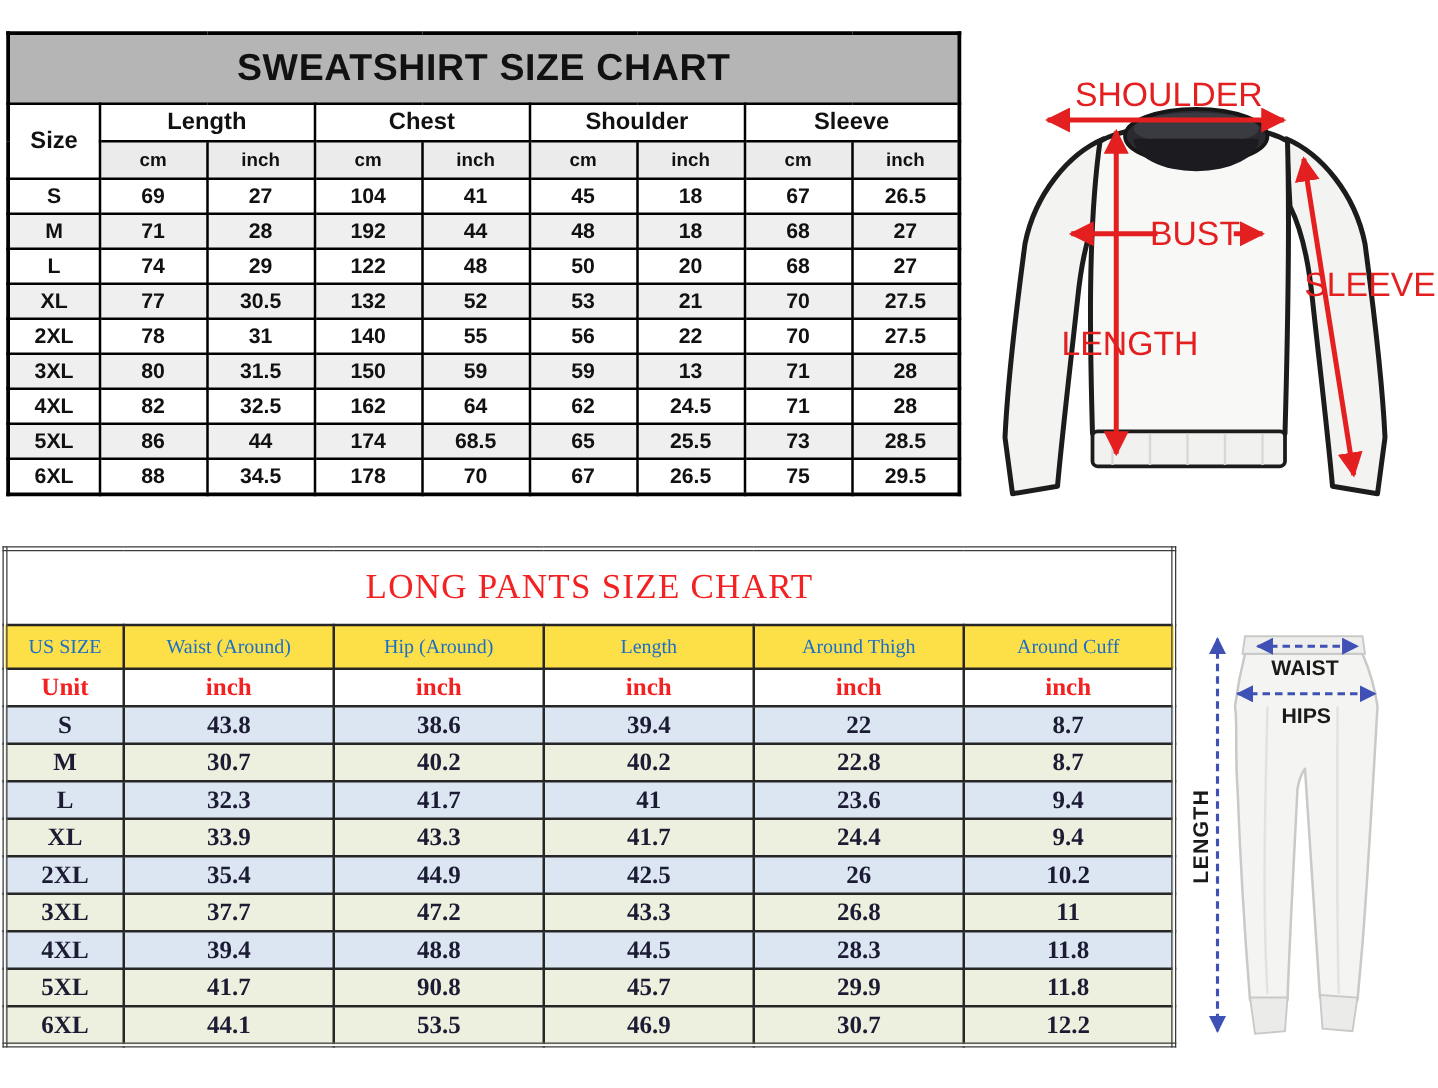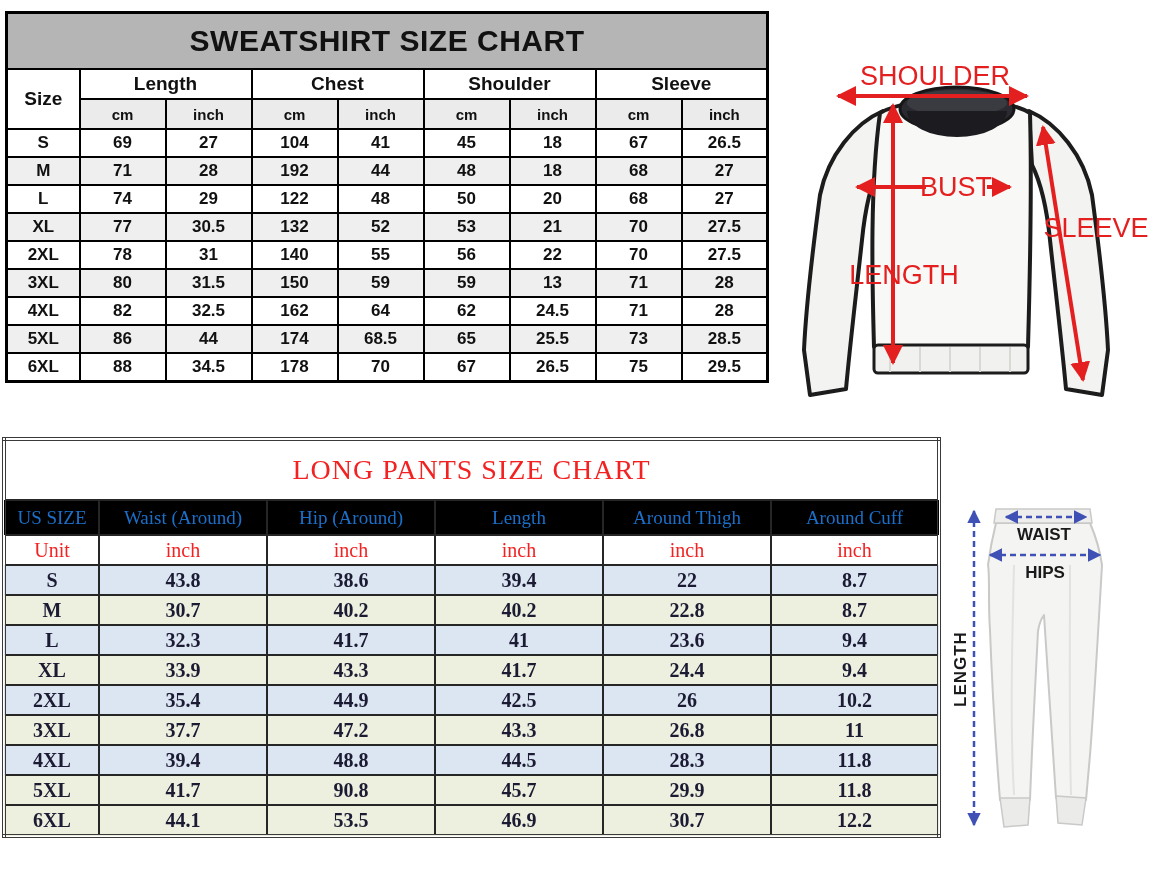--- a/index.html
+++ b/index.html
@@ -1,38 +1,38 @@
 <!DOCTYPE html>
 <html style="--sw-title-bg: #b5b5b5; --sw-sub-bg: #ebebeb; --lp-red: #f32222; --lp-blue: #1b6fc9; --lp-text: #1b1b33;"><head>
 <meta charset="utf-8">
 <style>
   html,body{margin:0;padding:0;background:#fff;}
   .canvas{position:relative;width:1150px;height:870px;background:#fff;overflow:hidden;
           font-family:"Liberation Sans",sans-serif;}
 
   
-  .sw-table{position:absolute;left:5px;top:11px;width:763px;border-collapse:collapse;
+  .sw-table{position:absolute;left:5px;top:25px;width:763px;border-collapse:collapse;
             border:3px solid #000;table-layout:fixed;}
   .sw-table td{border:2px solid #000;text-align:center;vertical-align:middle;
                font-weight:bold;color:#111;padding:0;}
   .sw-title{height:54px;font-size:30px;letter-spacing:.5px;background:var(--sw-title-bg,#b5b5b5);}
   .sw-group-row td{height:28px;font-size:19px;background:#fff;}
   .sw-size-h{font-size:22px;background:#fff;}
   .sw-unit-row td{height:28px;font-size:15px;background:var(--sw-sub-bg,#ebebeb);}
   .sw-table tbody td{height:26px;font-size:17px;background:transparent;}
 
   
   .lp-table{position:absolute;left:2px;top:437px;width:935px;border-collapse:collapse;
             border:4px double #3a3a3a;table-layout:fixed;
             font-family:"Liberation Serif",serif;}
   .lp-table td{border:2px solid #262626;text-align:center;vertical-align:middle;padding:0;}
   .lp-title{height:58px;font-size:28px;font-weight:normal;color:var(--lp-red,#f32222);
             letter-spacing:1px;background:#fff;}
-  .lp-head td{height:33px;font-size:19px;color:var(--lp-blue,#1b6fc9);background:#000000;}
-  .lp-unit td{height:28px;font-size:20px;font-weight:normal;color:var(--lp-red,#f32222);background:#fff;border-radius:11px;}
+  .lp-head td{height:33px;font-size:16px;color:var(--lp-blue,#1b6fc9);background:#fde047;}
+  .lp-unit td{height:28px;font-size:20px;font-weight:bold;color:var(--lp-red,#f32222);background:#fff;border-radius:11px;}
   .lp-table tbody td{height:28px;font-size:20px;font-weight:bold;color:var(--lp-text,#1b1b33);}
 
   
   .sw-diagram{position:absolute;left:780px;top:45px;width:370px;height:390px;}
   .lp-diagram{position:absolute;left:940px;top:495px;width:200px;height:370px;}
   .sw-diagram text{font-family:"Liberation Sans",sans-serif;}
   .lp-diagram text{font-family:"Liberation Sans",sans-serif;}
 </style>
 </head>
 <body>

